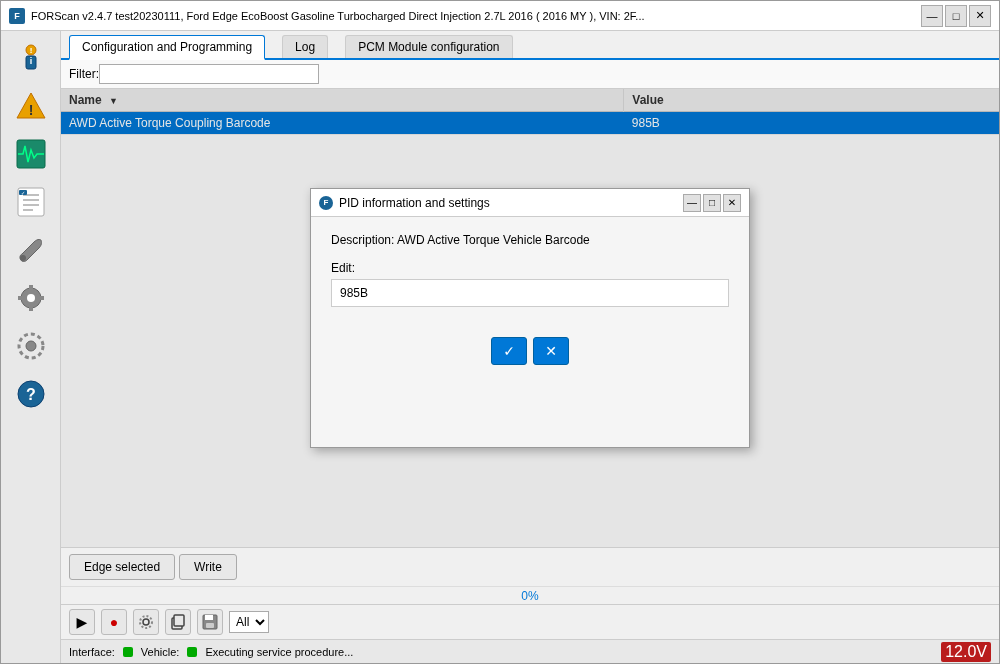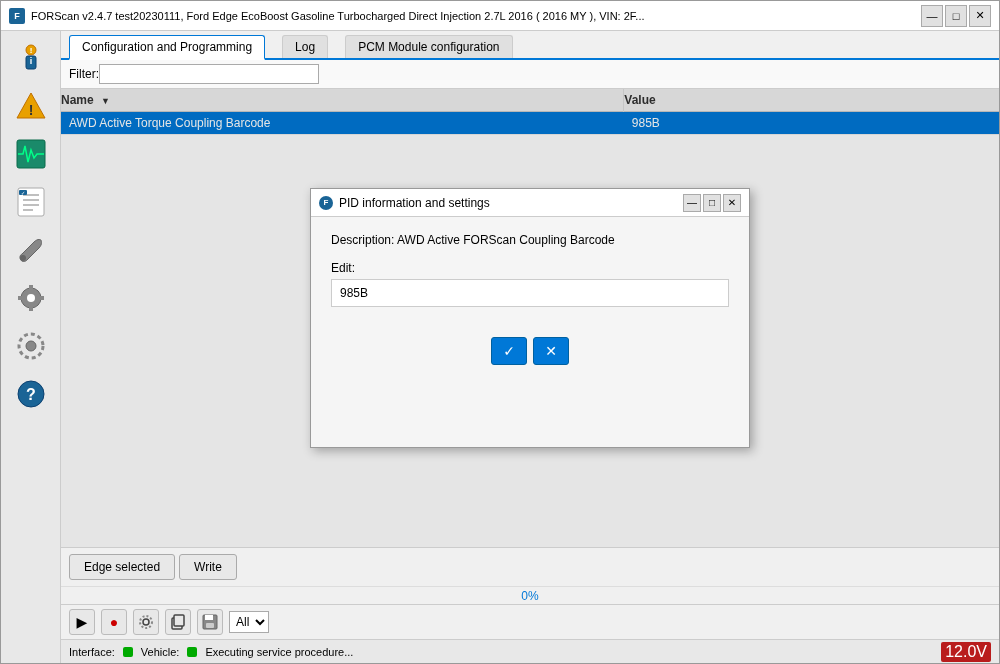--- a/index.html
+++ b/index.html
@@ -167,21 +167,21 @@
       border-collapse: collapse;
     }
 
     thead tr {
       background: #f0f0f0;
       border-bottom: 1px solid #ccc;
     }
 
     thead th {
       text-align: left;
-      padding: 4px 0;
+      padding: 4px 8px;
       font-weight: 600;
       font-size: 12px;
       color: #333;
       border-right: 1px solid #ddd;
     }
 
     thead th:last-child { border-right: none; }
 
     .th-name { width: 60%; }
     .th-value { width: 40%; }
@@ -568,21 +568,21 @@
                 <span>PID information and settings</span>
               </div>
               <div class="modal-controls">
                 <button class="modal-btn-sm">—</button>
                 <button class="modal-btn-sm">□</button>
                 <button class="modal-btn-sm">✕</button>
               </div>
             </div>
 
             <div class="modal-content">
-              <div class="modal-desc">Description: AWD Active FORScan Coupling Barcode</div>
+              <div class="modal-desc">Description: AWD Active Torque Vehicle Barcode</div>
               <div class="modal-value-label">Edit:</div>
               <div class="modal-value-box">985B</div>
 
               <div class="modal-buttons">
                 <button class="modal-action-btn">
                   <span>✓</span>
                 </button>
                 <button class="modal-action-btn">
                   <span>✕</span>
                 </button>

